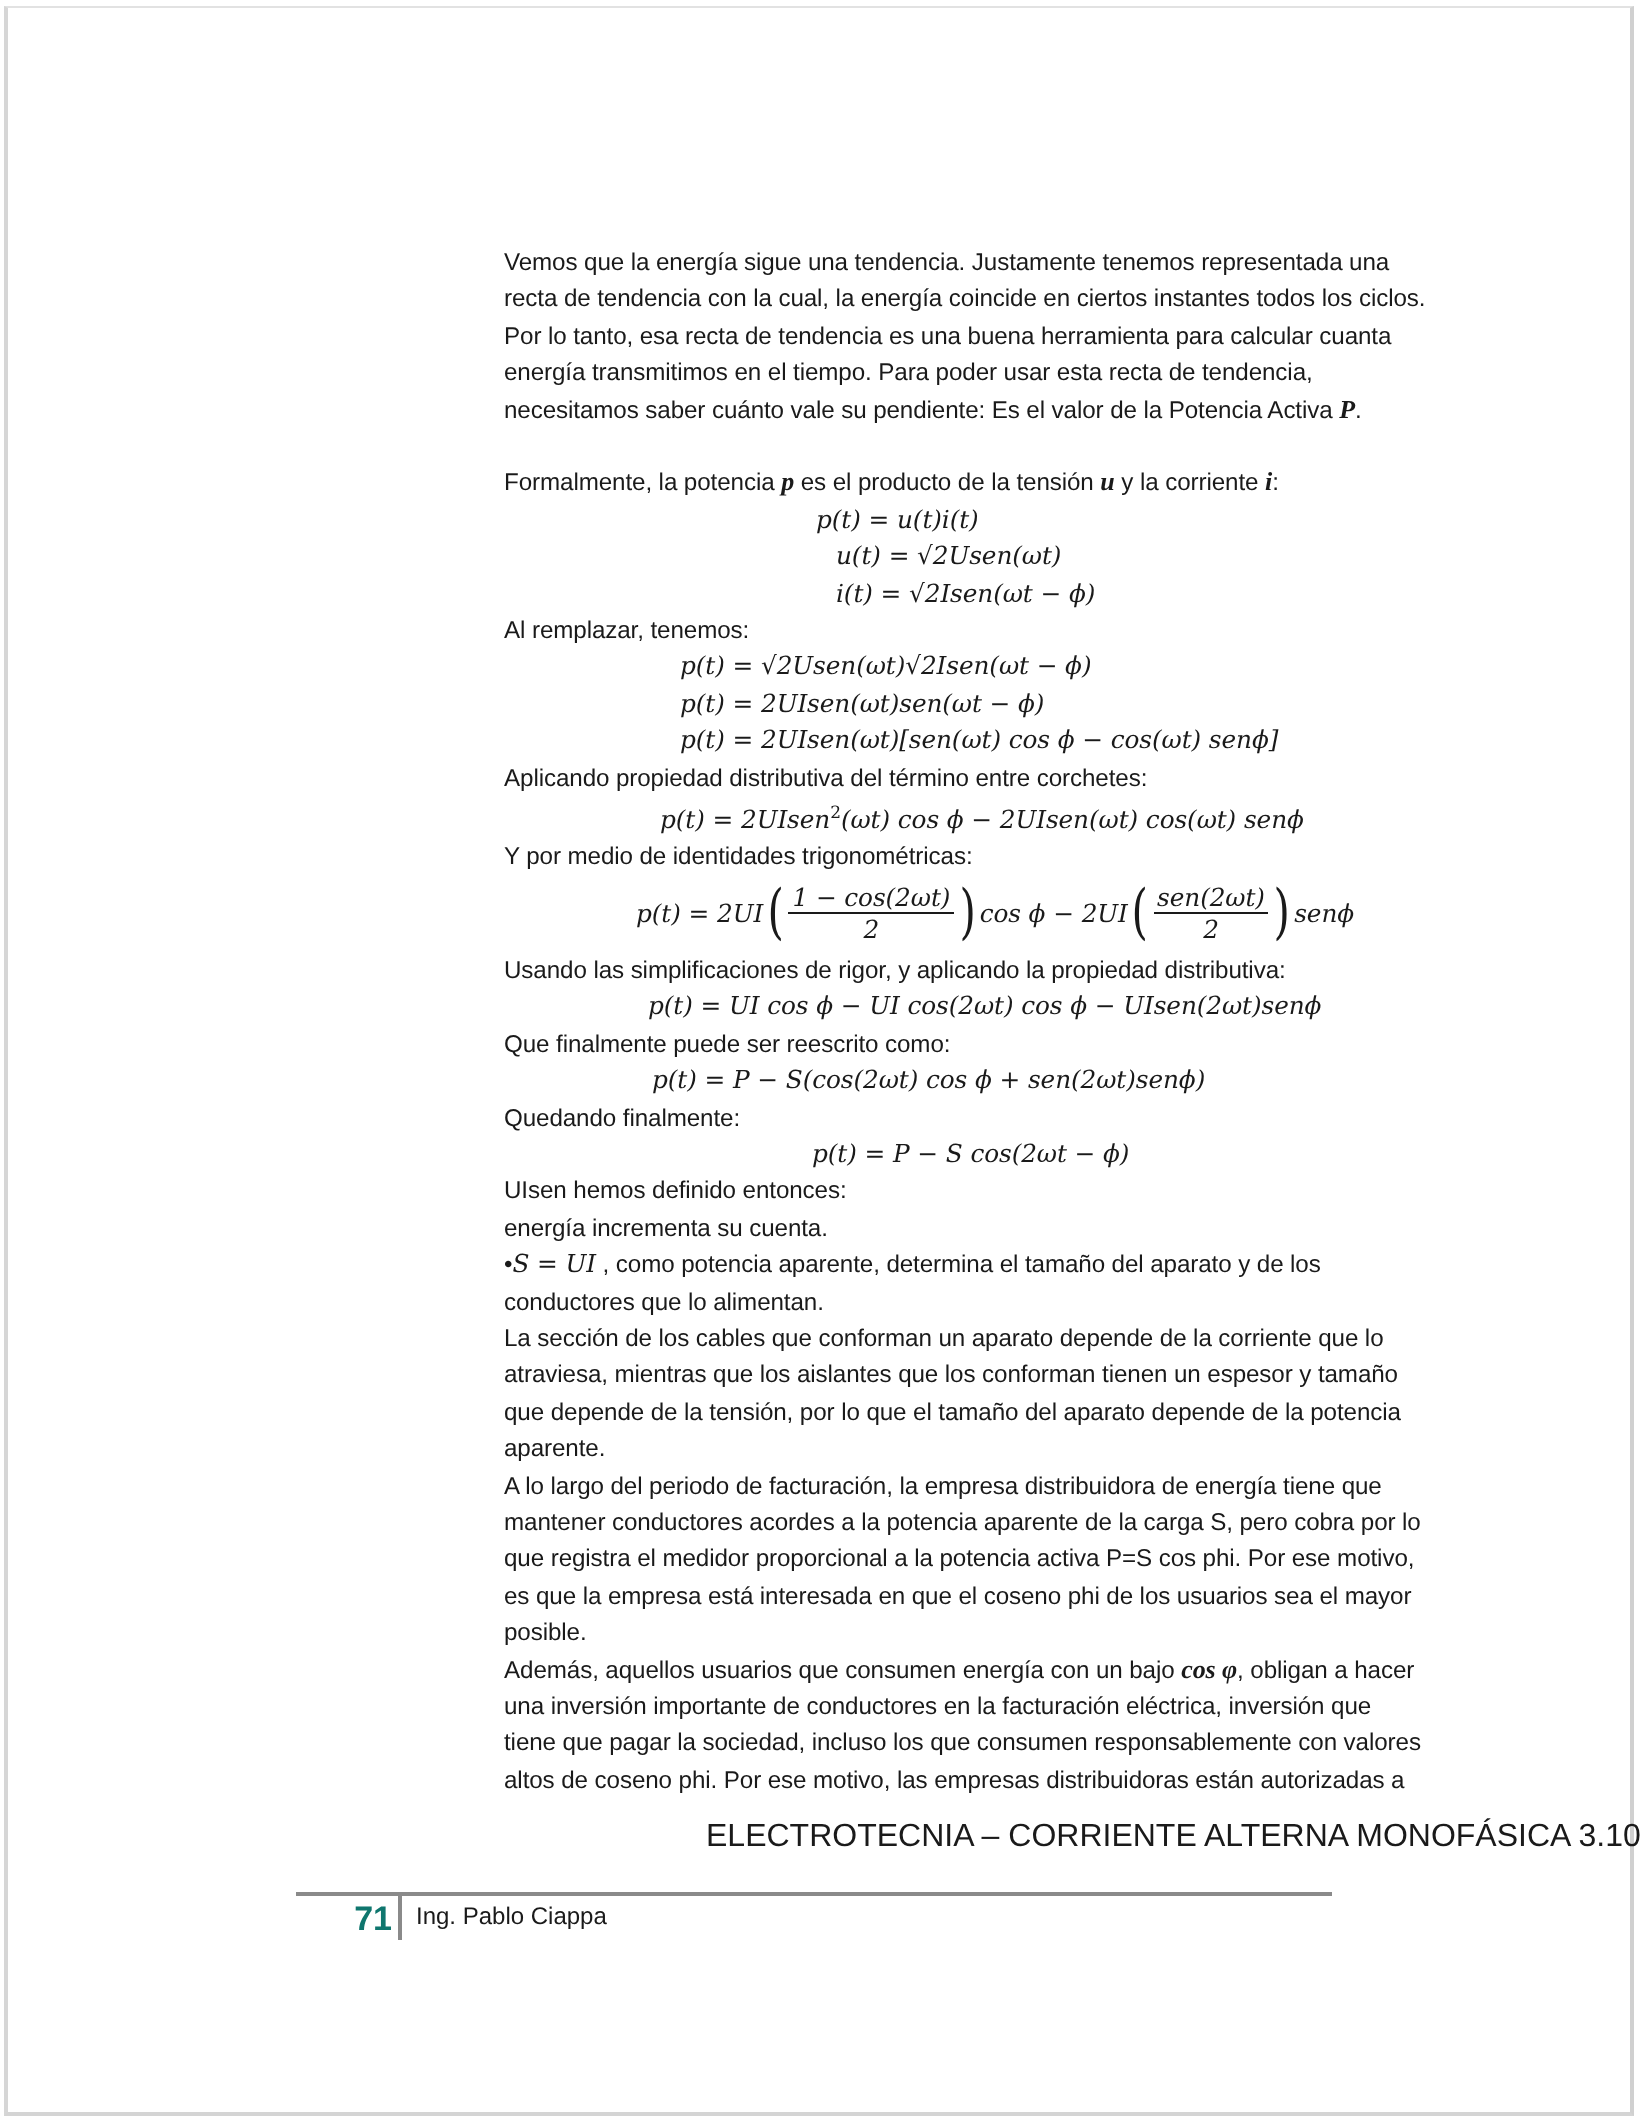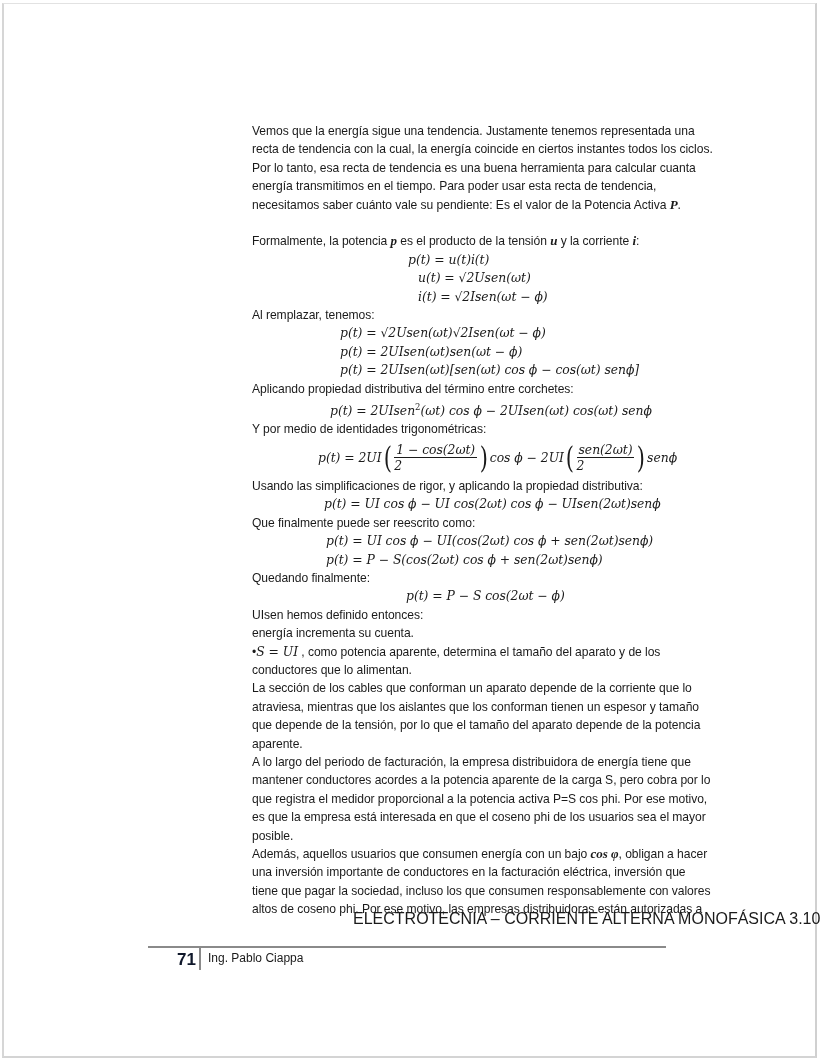--- a/index.html
+++ b/index.html
@@ -18,34 +18,34 @@
   .content p { margin: 0; white-space: nowrap; }
   .gap { height: 18.4px; }
   .math {
     font-family: "DejaVu Serif", serif; font-style: italic; font-size: 12.4px;
     white-space: nowrap;
   }
   .eq { display: block; line-height: 18.4px; white-space: nowrap; }
   .bi { font-family: "Liberation Serif", serif; font-weight: bold; font-style: italic; font-size: 13px; }
   .frac-eq { display: flex; align-items: center; height: 38px; padding-left: 66px; }
   .paren { font-family: "DejaVu Serif", serif; font-size: 30px; font-style: normal; line-height: 1; transform: scaleX(0.7); display: inline-block; }
-  .frac { display: inline-flex; flex-direction: column; align-items: flex-start; margin: 0 1px; }
+  .frac { display: inline-flex; flex-direction: column; align-items: center; margin: 0 1px; }
   .frac .num { border-bottom: 1px solid #1a1a1a; padding: 0 2px; line-height: 15px; }
   .frac .den { line-height: 15px; }
   .sup { font-size: 8.5px; vertical-align: 5px; font-style: normal; }
 
   .footer-rule {
     position: absolute; left: 148px; top: 946px; width: 518px; height: 2px; background: #8a8a8a;
   }
   .footer-divider {
     position: absolute; left: 199px; top: 948px; width: 2px; height: 22px; background: #8a8a8a;
   }
   .footer-page {
     position: absolute; left: 160px; top: 950px; width: 36px; text-align: right;
-    font-family: "Liberation Sans", sans-serif; font-weight: bold; font-size: 17px; color: #0f172a;
+    font-family: "Liberation Sans", sans-serif; font-weight: bold; font-size: 17px; color: #0f766e;
   }
   .footer-author {
     position: absolute; left: 208px; top: 951px;
     font-family: "Liberation Sans", sans-serif; font-size: 12px; color: #1a1a1a; text-align: center;
   }
   .footer-title {
     position: absolute; left: 353px; top: 910px;
     font-family: Liberation Sans, sans-serif; font-size: 16px; color: #1a1a1a; white-space: nowrap;
   }
 </style>
@@ -96,21 +96,20 @@
       <span class="den">2</span>
     </span>
     <span class="paren">)</span>
     <span>senϕ</span>
   </div>
 
   <p>Usando las simplificaciones de rigor, y aplicando la propiedad distributiva:</p>
   <span class="eq math" style="padding-left:72px">p(t) = UI cos ϕ − UI cos(2ωt) cos ϕ − UIsen(2ωt)senϕ</span>
 
   <p>Que finalmente puede ser reescrito como:</p>
-  <span class="eq math" style="padding-left:74px">p(t) = UI cos ϕ − UI(cos(2ωt) cos ϕ + sen(2ωt)senϕ)</span>
   <span class="eq math" style="padding-left:74px">p(t) = P − S(cos(2ωt) cos ϕ + sen(2ωt)senϕ)</span>
 
   <p>Quedando finalmente:</p>
   <span class="eq math" style="padding-left:154px">p(t) = P − S cos(2ωt − ϕ)</span>
 
   <p>UIsen hemos definido entonces:</p>
   <p>energía incrementa su cuenta.</p>
   <p><span>•</span><span class="math">S = UI</span><span> , como potencia aparente, determina el tamaño del aparato y de los</span></p>
   <p>conductores que lo alimentan.</p>
 

